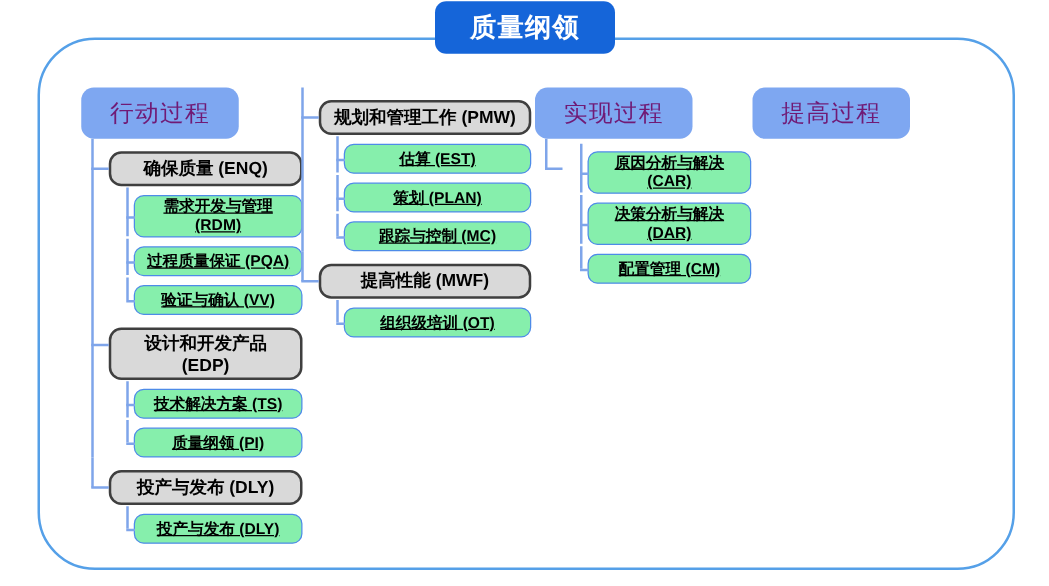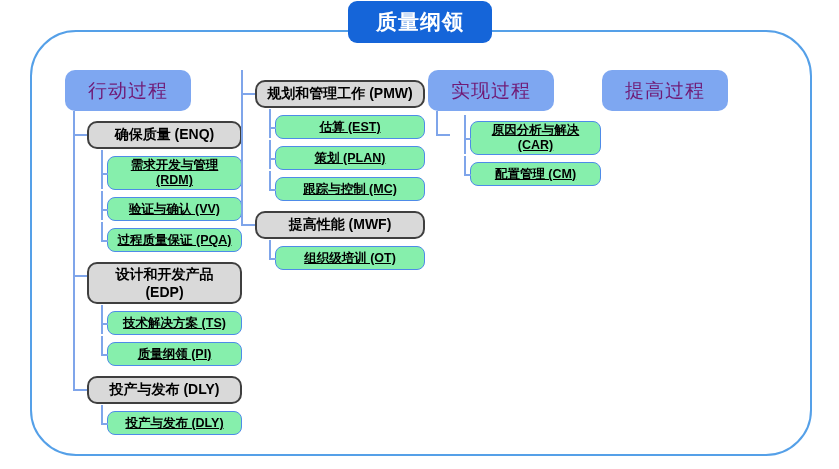--- a/index.html
+++ b/index.html
@@ -98,22 +98,22 @@
   <div class="outer-frame"></div>
   <div class="title-box">质量纲领</div>
   <div class="columns" id="columns">
       <div class="column">
         <div class="col-header">行动过程</div>
         <div class="col-body">
           <div class="group">
             <div class="gray-box">确保质量 (ENQ)</div>
             <div class="children">
               <div class="white-box">需求开发与管理 (RDM)</div>
+              <div class="white-box">过程质量保证 (PQA)</div>
               <div class="white-box">验证与确认 (VV)</div>
-              <div class="white-box">过程质量保证 (PQA)</div>
             </div>
           </div>
           <div class="group">
             <div class="gray-box">设计和开发产品 (EDP)</div>
             <div class="children">
               <div class="white-box">技术解决方案 (TS)</div>
               <div class="white-box">质量纲领 (PI)</div>
             </div>
           </div>
           <div class="group">
@@ -141,20 +141,21 @@
             </div>
           </div>
         </div>
       </div>
       <div class="column">
         <div class="col-header">实现过程</div>
         <div class="col-body">
           <div class="group">
             <div class="children">
               <div class="white-box">原因分析与解决 (CAR)</div>
+              <div class="white-box">决策分析与解决 (DAR)</div>
               <div class="white-box">配置管理 (CM)</div>
             </div>
           </div>
         </div>
       </div>
       <div class="column">
         <div class="col-header">提高过程</div>
       </div>
     </div>
 </div>

